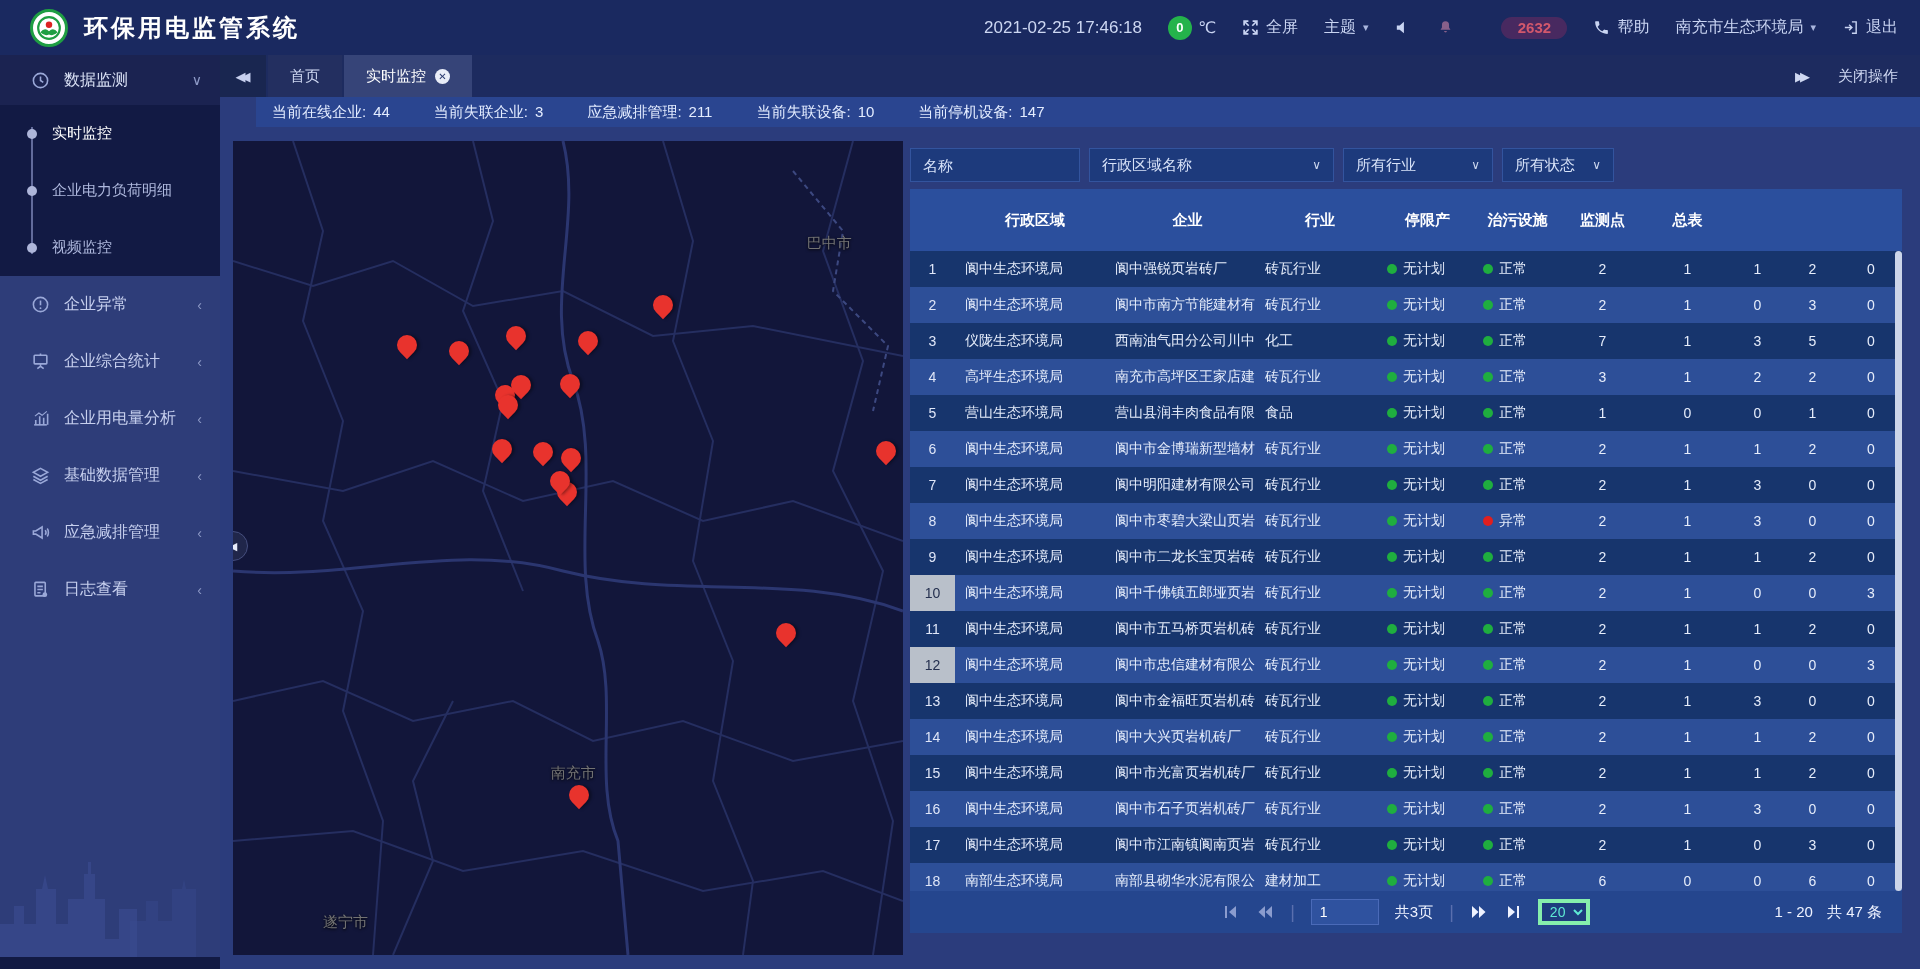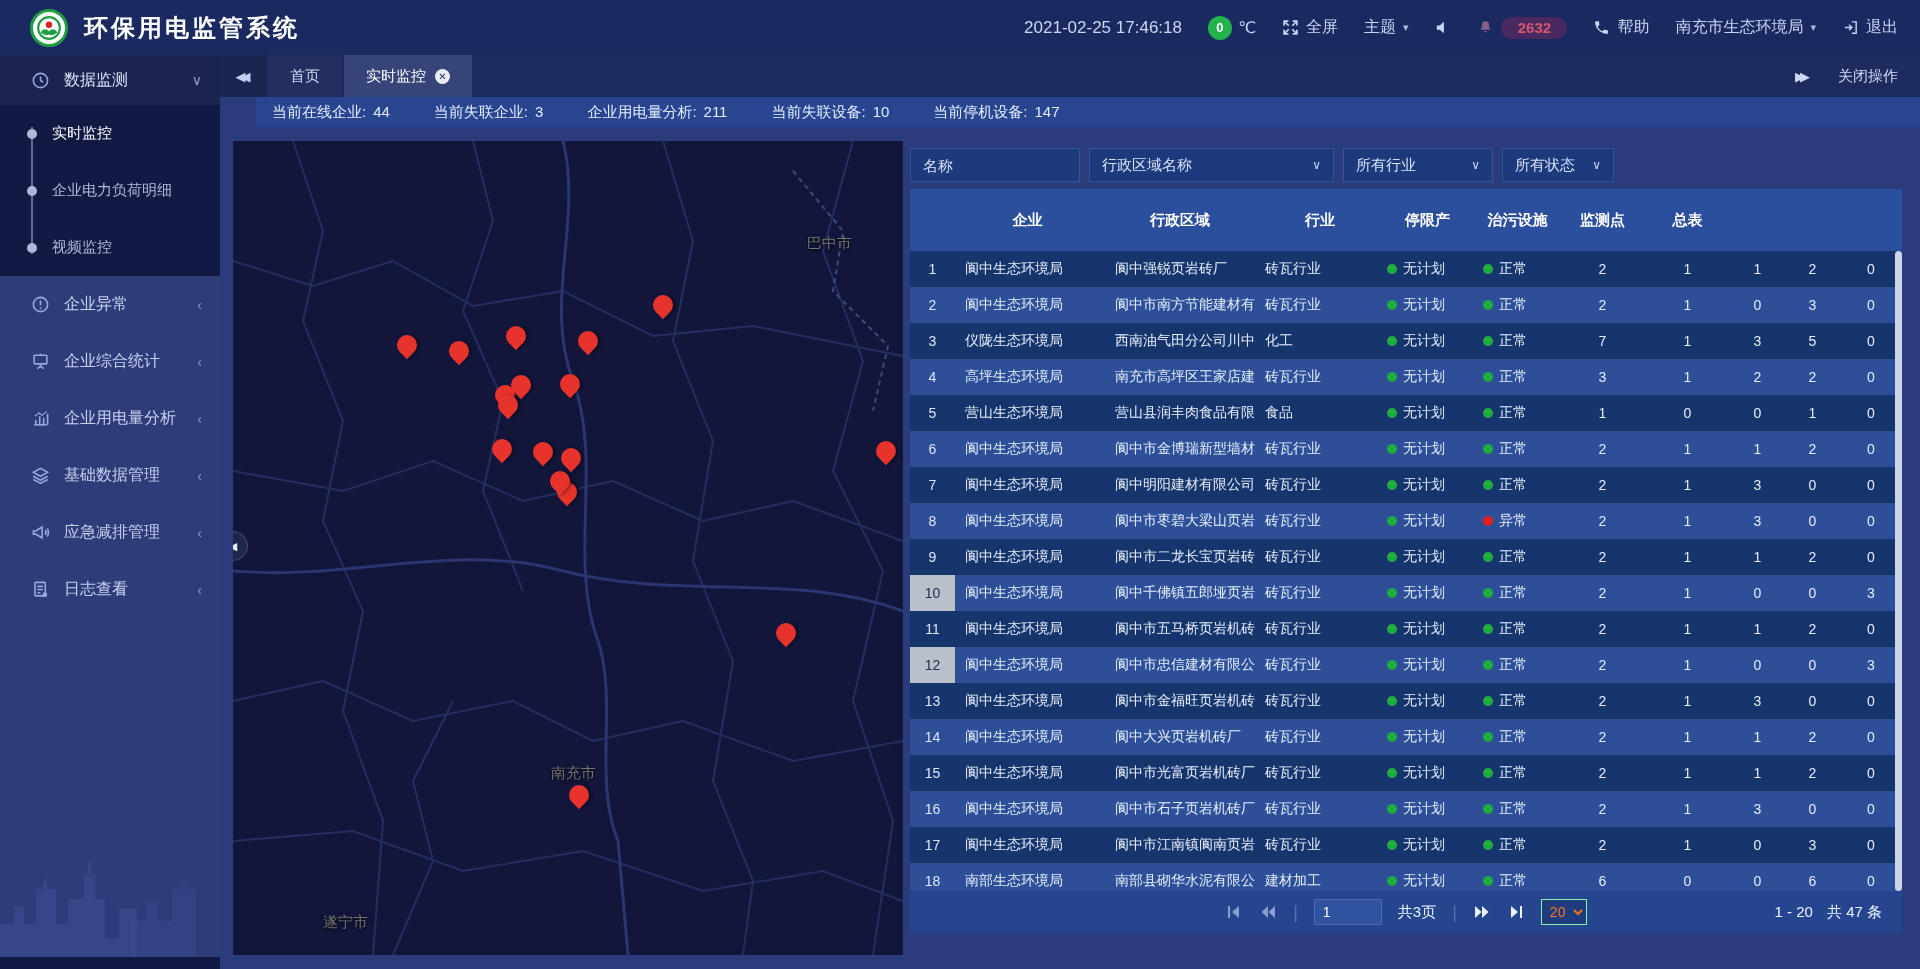--- a/index.html
+++ b/index.html
@@ -17,21 +17,21 @@
   .hdr-right { margin-left:auto; display:flex; align-items:center; gap:26px; font-size:16px; color:#c9d4f2; }
   .hdr-item { display:flex; align-items:center; gap:7px; cursor:pointer; white-space:nowrap; }
   .hdr-item svg { width:17px; height:17px; }
   .datetime { font-size:17px; color:#cdd7f2; }
   .temp { display:flex; align-items:center; gap:6px; }
   .temp-badge { width:24px; height:24px; border-radius:50%; background:#24b34b; color:#fff;
                 font-size:13px; display:flex; align-items:center; justify-content:center; font-weight:bold; }
   .caret { font-size:11px; color:#aab6de; }
   .noti-pill { min-width:66px; height:22px; border-radius:11px; background:rgba(170,45,95,.32);
                color:#d2586c; font-size:15px; font-weight:bold; display:flex; align-items:center;
-               justify-content:center; padding:0 12px; }
+               justify-content:center; padding:0 12px;margin-left:40px; }
   .bell-ico { color:#87608a; }
 
   
   .sidebar { position:absolute; left:0; top:55px; width:220px; height:914px; background:#2e3d79; overflow:hidden; }
   .side-item { height:50px; display:flex; align-items:center; padding:0 18px 0 30px; gap:14px;
                color:#c6cfee; font-size:16px; cursor:pointer; }
   .side-item.open { background:#1b2351; color:#dbe2f6; }
   .side-item:not(.open) { height:57px; }
   .s-ico { width:20px; height:20px; color:#9aa8d8; display:flex; align-items:center; justify-content:center; }
   .s-ico svg { width:19px; height:19px; }
@@ -128,21 +128,21 @@
   
   .pager { display:flex; align-items:center; height:42px; background:#25468e; font-size:15px; color:#eef2ff;
            position:relative; }
   .pg-center { position:absolute; left:0; right:0; display:flex; align-items:center; justify-content:center; gap:16px; }
   .pg-ico { width:18px; height:18px; display:flex; align-items:center; justify-content:center; cursor:pointer; }
   .pg-ico svg { width:16px; height:16px; }
   .pg-dim { color:#8b9cce; }
   .pg-sep { color:#5a6fae; font-size:18px; }
   .pg-input { width:68px; height:26px; background:#2f529f; border:1px solid #4a6ab8; color:#fff;
               padding:0 8px; font-size:14px; font-family:inherit; outline:none; }
-  .pg-size { height:26px; background:#1e3c7e; border:1px solid #86efac; color:#f97316; font-size:14px;
+  .pg-size { height:26px; background:#1e3c7e; border:4px solid #86efac; color:#5eead4; font-size:14px;
              font-family:inherit; padding:0 4px; }
   .pg-right { margin-left:auto; padding-right:20px; display:flex; gap:14px; z-index:2; }
 </style>
 </head>
 <body>
 
 <div id="page">
 
   <div class="hdr">
     <div class="logo">
@@ -319,21 +319,21 @@
   <div class="statsbar" id="stats-items">
       <div class="stat-item">
         <span>当前在线企业:</span>
         <span>44</span>
       </div>
       <div class="stat-item">
         <span>当前失联企业:</span>
         <span>3</span>
       </div>
       <div class="stat-item">
-        <span>企业用电量分析:</span>
+        <span>应急减排管理:</span>
         <span>211</span>
       </div>
       <div class="stat-item">
         <span>当前失联设备:</span>
         <span>10</span>
       </div>
       <div class="stat-item">
         <span>当前停机设备:</span>
         <span>147</span>
       </div>
@@ -403,22 +403,22 @@
         </div>
         <div class="f-ctl f-status">
           <span class="fv">所有状态</span>
           <span class="dn">∨</span>
         </div>
       </div>
 
       <div class="table">
         <div class="thead">
           <div class="th c-no"></div>
+          <div class="th c-region" style="justify-content:center;padding-left:0;">行政区域</div>
           <div class="th c-company" style="justify-content:center;">企业</div>
-          <div class="th c-region" style="justify-content:center;padding-left:0;">行政区域</div>
           <div class="th c-industry" style="justify-content:center;padding-left:0;">行业</div>
           <div class="th c-limit" style="justify-content:center;padding-left:0;">停限产</div>
           <div class="th c-facility" style="justify-content:center;padding-left:0;">治污设施</div>
           <div class="th c-points">监测点</div>
           <div class="th c-meters">总表</div>
         </div>
         <div class="tbody" id="tbody">
             <div class="trow odd">
               <div class="td c-no">1</div>
               <div class="td c-region">阆中生态环境局</div>

